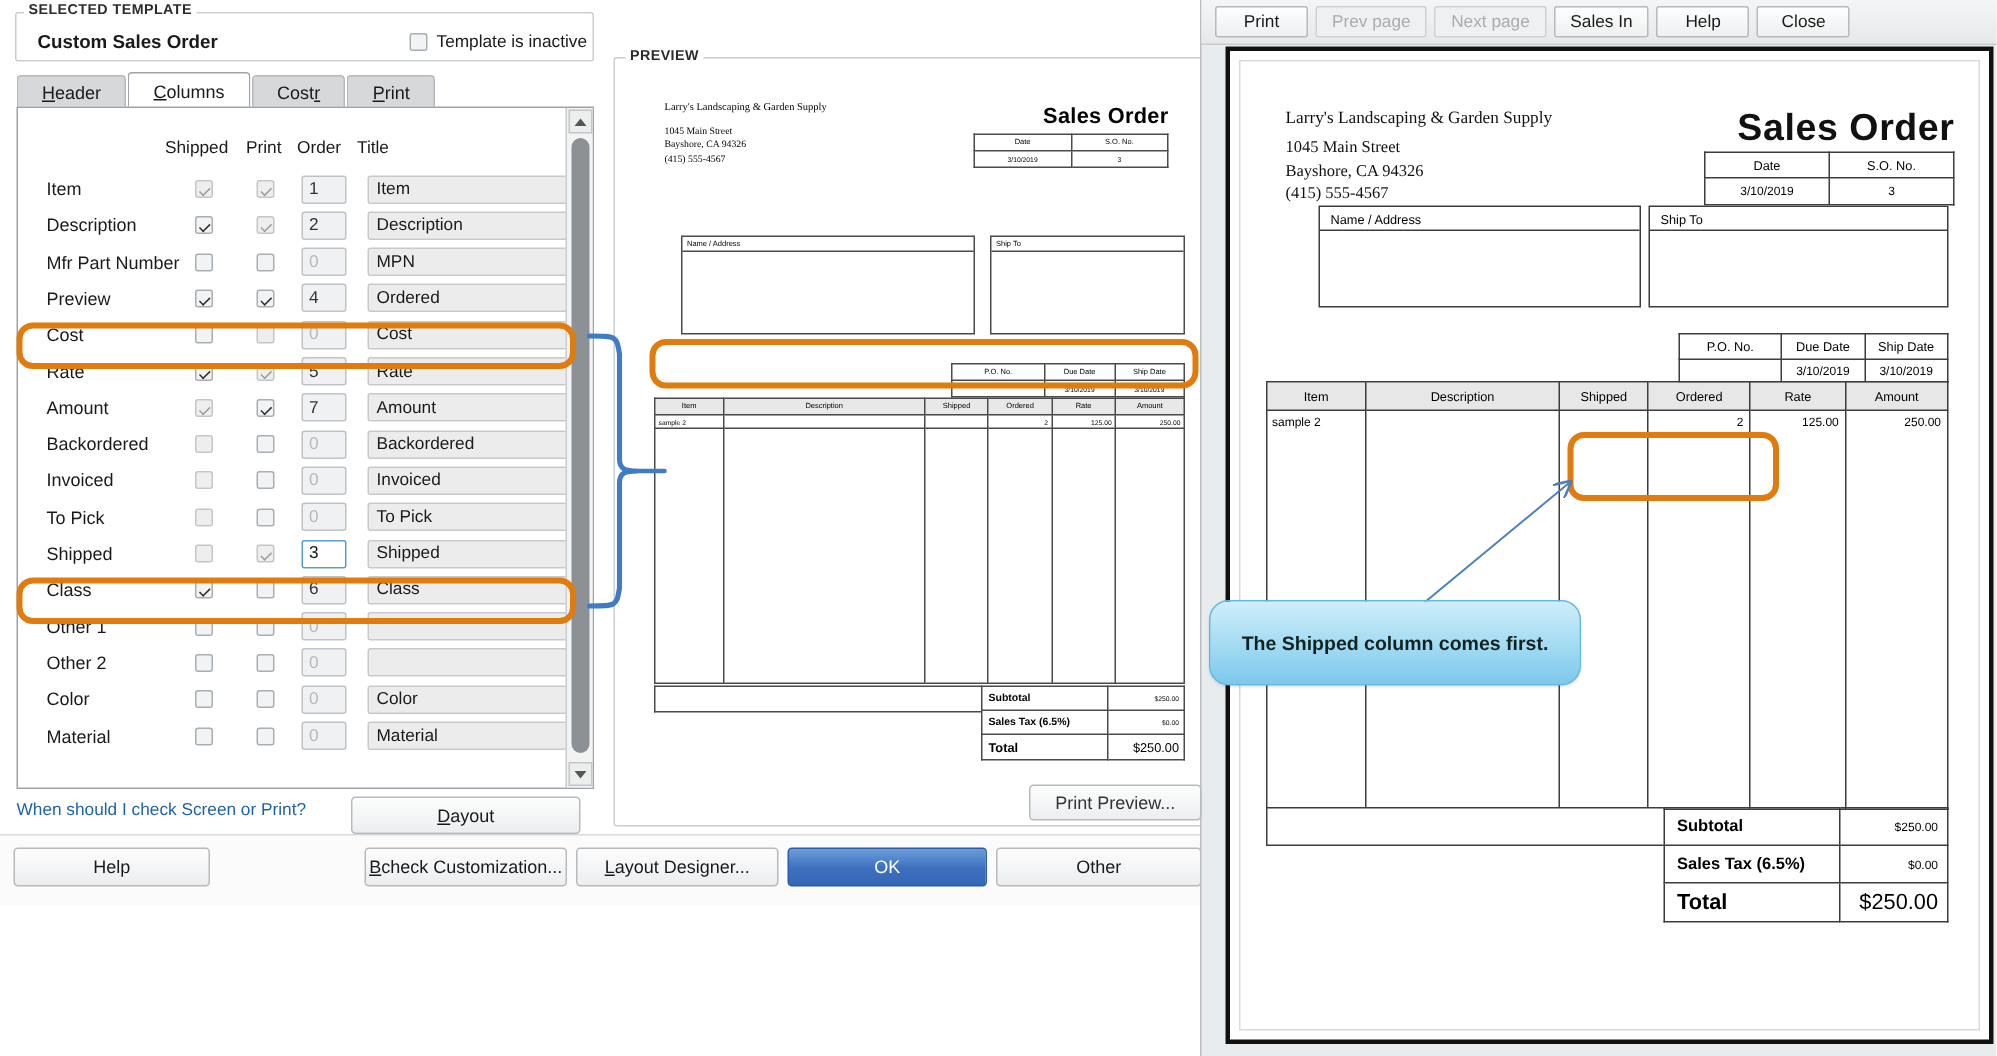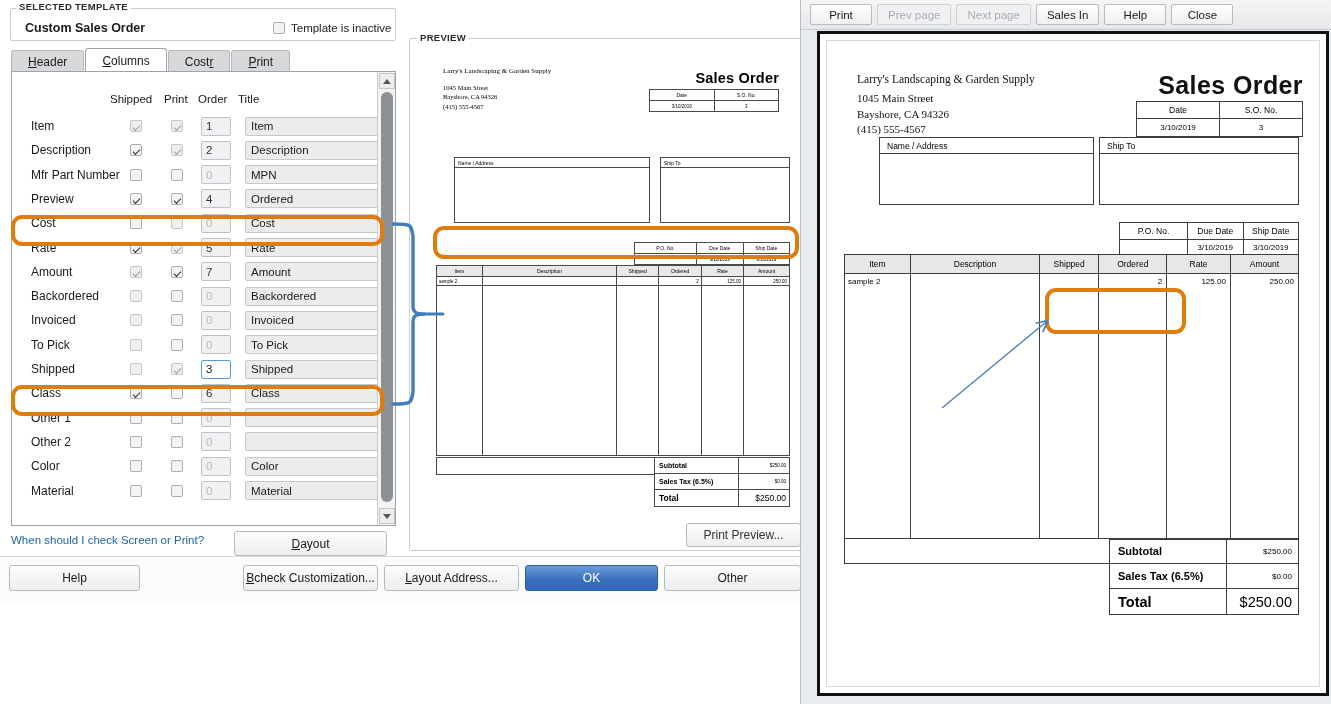--- a/index.html
+++ b/index.html
@@ -587,21 +587,21 @@
       <div id="pp-btn">Print Preview...</div>
 
       <div id="btnbar">
         <div class="dbtn" style="left:9px;width:131px;">Help</div>
         <div class="dbtn" style="left:243px;width:135px;">
             <u>B</u>
             <span>check Customization...</span>
           </div>
         <div class="dbtn" style="left:384px;width:135px;">
             <u>L</u>
-            <span>ayout Address...</span>
+            <span>ayout Designer...</span>
           </div>
         <div class="dbtn primary" style="left:525px;width:133px;">OK</div>
         <div class="dbtn" style="left:664px;width:137px;">Other</div>
       </div>
 
     </div>
 
     <div class="hl" id="hl-quantity" style="left:11px;top:215px;width:373px;height:31px;"></div>
     <div class="hl" id="hl-shipped" style="left:11px;top:385px;width:373px;height:31px;"></div>
 
@@ -724,14 +724,17 @@
 
   <svg id="callout-line" viewBox="0 0 120 100">
     <defs>
       <marker id="ah" markerWidth="9" markerHeight="9" refX="7" refY="4.5" orient="auto">
         <path d="M0,0 L9,4.5 L0,9" fill="none" stroke="#4a7fbd" stroke-width="1.3"></path>
       </marker>
     </defs>
     <line x1="2" y1="96" x2="106" y2="10" stroke="#4a7fbd" stroke-width="1.3" marker-end="url(#ah)"></line>
   </svg>
 
+  <div id="callout">
+    <span>The Shipped column comes first.</span>
+  </div>
 
 </div>
 
 </body></html>

